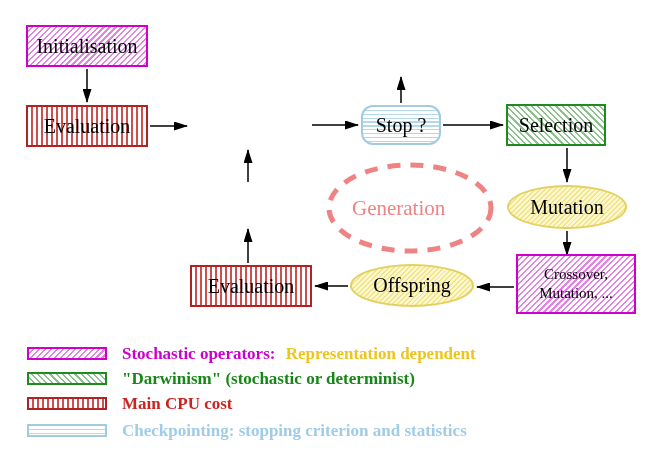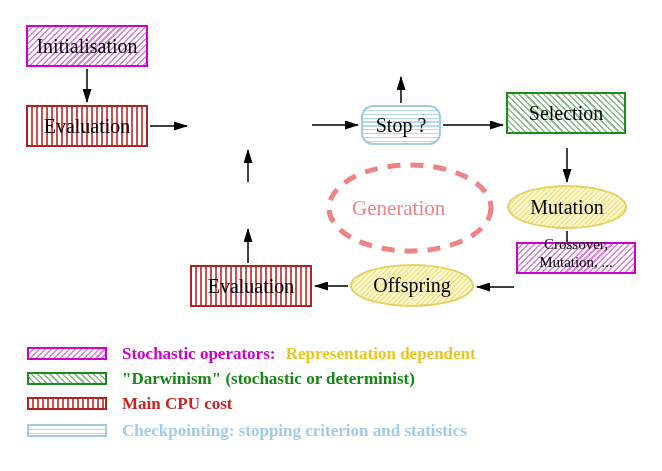--- a/index.html
+++ b/index.html
@@ -67,25 +67,25 @@
   </svg>
 
   <div class="node hatch-magenta" style="left:26px;top:25px;width:122px;height:42px;">Initialisation</div>
 
   <div class="node stripe-red" style="left:26px;top:105px;width:122px;height:42px;">Evaluation</div>
 
 
 
   <div class="node stripe-cyan" style="left:361px;top:105px;width:80px;height:40px;border-radius:12px;">Stop ?</div>
 
-  <div class="node hatch-green" style="left:506px;top:92px;width:120px;height:42px;">Selection</div>
+  <div class="node hatch-green" style="left:506px;top:104px;width:100px;height:42px;">Selection</div>
 
   <div class="node ellipse-yellow" style="left:507px;top:185px;width:120px;height:44px;">Mutation</div>
 
-  <div class="node hatch-magenta small" style="left:516px;top:242px;width:120px;height:32px;flex-direction:column;justify-content:flex-end;">
+  <div class="node hatch-magenta small" style="left:516px;top:254px;width:120px;height:60px;flex-direction:column;">
     <div>Crossover,</div>
     <div>Mutation, ...</div>
   </div>
 
   <div class="node ellipse-yellow" style="left:350px;top:264px;width:124px;height:43px;">Offspring</div>
 
   <div class="node stripe-red" style="left:190px;top:265px;width:122px;height:42px;">Evaluation</div>
 
 
   <div class="gen-label" style="left:352px;top:196px;">Generation</div>

